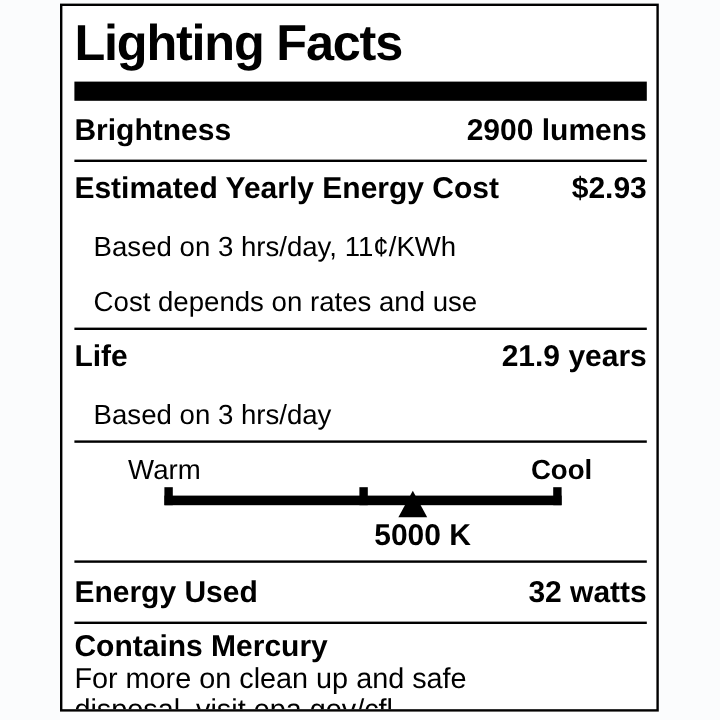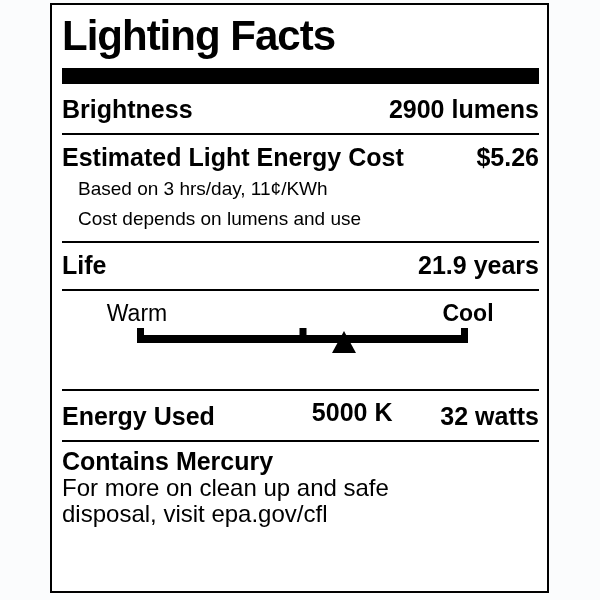--- a/index.html
+++ b/index.html
@@ -59,24 +59,24 @@
     line-height: 29px;
     padding: 11px 0 9px 0;
   }
   .section {
     padding: 8px 0 9px 0;
   }
   .section .row {
     padding: 0;
   }
   .note {
-    font-size: 19px;
+    font-size: 23px;
     line-height: 26px;
     padding-left: 16px;
-    margin-top: 4px;
+    margin-top: 20px;
   }
   .appearance-section {
     padding: 8px 0 6px 0;
   }
   .scale-wrap {
     position: relative;
     height: 84px;
     margin-top: 0;
   }
   .scale-end-label {
@@ -160,48 +160,49 @@
   <div class="black-bar"></div>
 
   <div class="row">
     <span>Brightness</span>
     <span>2900 lumens</span>
   </div>
   <div class="rule"></div>
 
   <div class="section">
     <div class="row">
-      <span>Estimated Light Energy Cost</span>
-      <span>$5.26</span>
+      <span>Estimated Yearly Energy Cost</span>
+      <span>$2.93</span>
     </div>
     <div class="note">Based on 3 hrs/day, 11¢/KWh</div>
-    <div class="note">Cost depends on lumens and use</div>
+    <div class="note">Cost depends on rates and use</div>
   </div>
   <div class="rule"></div>
 
   <div class="section">
     <div class="row">
       <span>Life</span>
       <span>21.9 years</span>
     </div>
+    <div class="note">Based on 3 hrs/day</div>
   </div>
   <div class="rule"></div>
 
   <div class="appearance-section">
     <div class="scale-wrap">
       <span class="scale-end-label warm-label">Warm</span>
       <span class="scale-end-label cool-label">Cool</span>
       <div class="scale-bar">
         <div class="tick tick-left"></div>
         <div class="tick tick-mid"></div>
         <div class="tick tick-right"></div>
         <div class="marker" style="left: 62.5%;"></div>
       </div>
       <div class="bar-relative">
-        <span class="temp-label" style="left: 65%; margin-top: 44px;">5000 K</span>
+        <span class="temp-label" style="left: 65%;">5000 K</span>
       </div>
     </div>
   </div>
   <div class="rule"></div>
 
   <div class="row">
     <span>Energy Used</span>
     <span>32 watts</span>
   </div>
   <div class="rule"></div>

